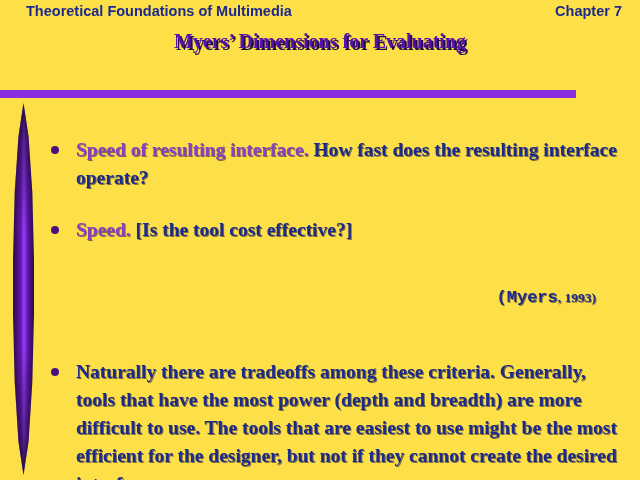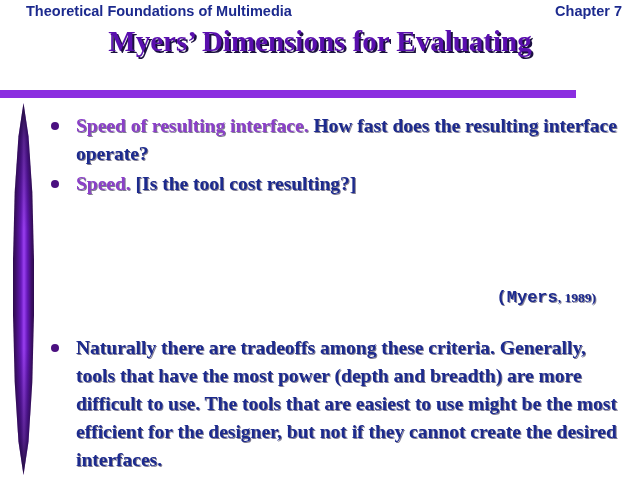--- a/index.html
+++ b/index.html
@@ -11,21 +11,21 @@
     height: 480px;
     overflow: hidden;
     background: #ddbcf7;
     font-family: "Liberation Serif", "DejaVu Serif", serif;
     -webkit-font-smoothing: none;
   }
   .slide {
     position: relative;
     width: 640px;
     height: 480px;
-    background: #ffffff;
+    background: #fde047;
   }
 
   
   .header {
     position: absolute;
     top: 3px;
     left: 0;
     width: 640px;
     height: 20px;
     font-family: "Liberation Sans", "DejaVu Sans", sans-serif;
@@ -52,21 +52,21 @@
   .title-block {
     position: absolute;
     top: 26px;
     left: 0;
     width: 640px;
     text-align: center;
   }
   .title-line {
     font-family: "Liberation Serif", "DejaVu Serif", serif;
     font-weight: bold;
-    font-size: 29px;
+    font-size: 20px;
     line-height: 31px;
     color: #5a0fae;
     text-shadow: 2px 2px 0 #1c1040;
     white-space: nowrap;
   }
 
   
   .divider-bar {
     position: absolute;
     left: 0;
@@ -124,20 +124,21 @@
     position: absolute;
     left: 0;
     top: 112px;
     width: 640px;
   }
   .bullet-row {
     position: relative;
     padding-left: 76px;
     padding-right: 14px;
     margin-bottom: 2px;
+    margin-top: 24px;
   }
   .bullet-dot {
     position: absolute;
     left: 51px;
     top: 10px;
     width: 8px;
     height: 8px;
     border-radius: 50%;
     background: #4b1080;
   }
@@ -203,28 +204,28 @@
 
   <div class="body-area">
 
     <div class="bullet-row">
       <span class="bullet-dot"></span>
       <span class="bullet-text"><span class="lead-in">Speed of resulting interface.</span><span>  How fast does the resulting interface operate?</span></span>
     </div>
 
     <div class="bullet-row">
       <span class="bullet-dot"></span>
-      <span class="bullet-text"><span class="lead-in">Speed.</span><span>  [Is the tool cost resulting?]</span></span>
+      <span class="bullet-text"><span class="lead-in">Speed.</span><span>  [Is the tool cost effective?]</span></span>
     </div>
 
 
   </div>
 
   <div class="citation">
-    <span class="cite-name">(Myers</span><span class="cite-year">, 1989)</span>
+    <span class="cite-name">(Myers</span><span class="cite-year">, 1993)</span>
   </div>
 
   <div class="para-block">
     <div class="bullet-row">
       <span class="bullet-dot"></span>
       <span class="bullet-text">Naturally there are tradeoffs among these criteria.  Generally, tools that have the most power (depth and breadth) are more difficult to use.  The tools that are easiest to use might be the most efficient for the designer, but not if they cannot create the desired interfaces.</span>
     </div>
   </div>
 
 </div>

